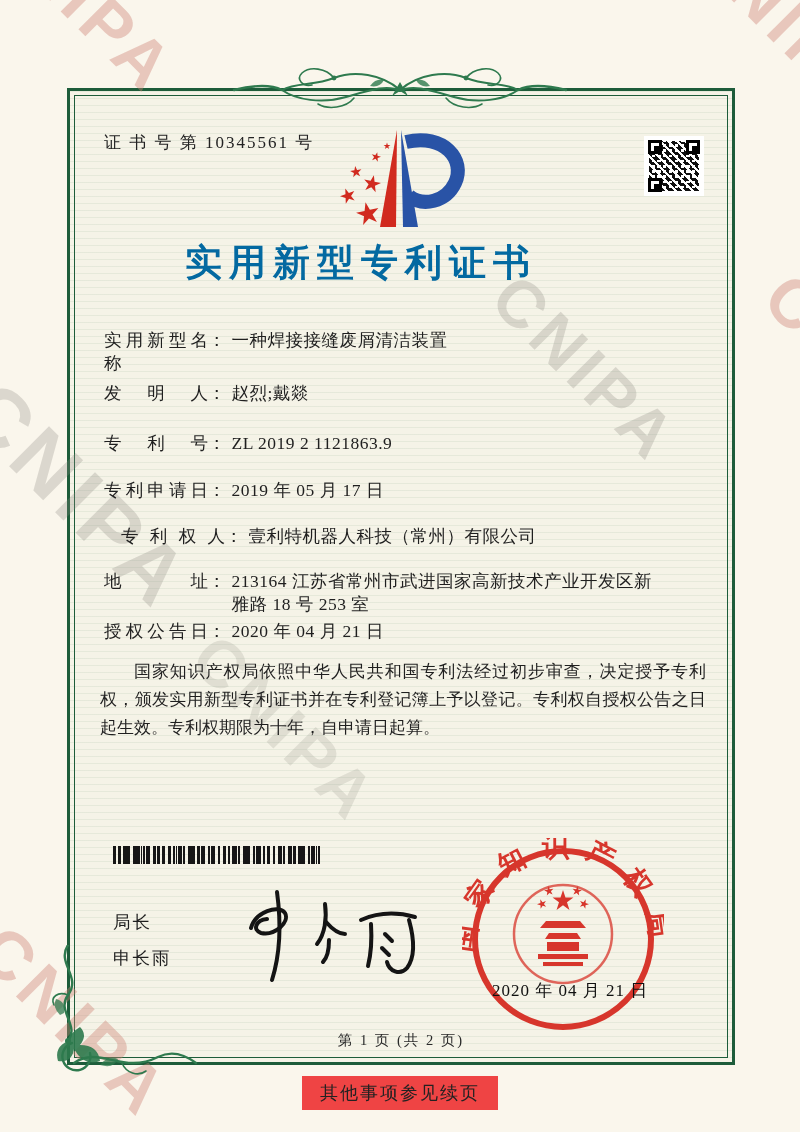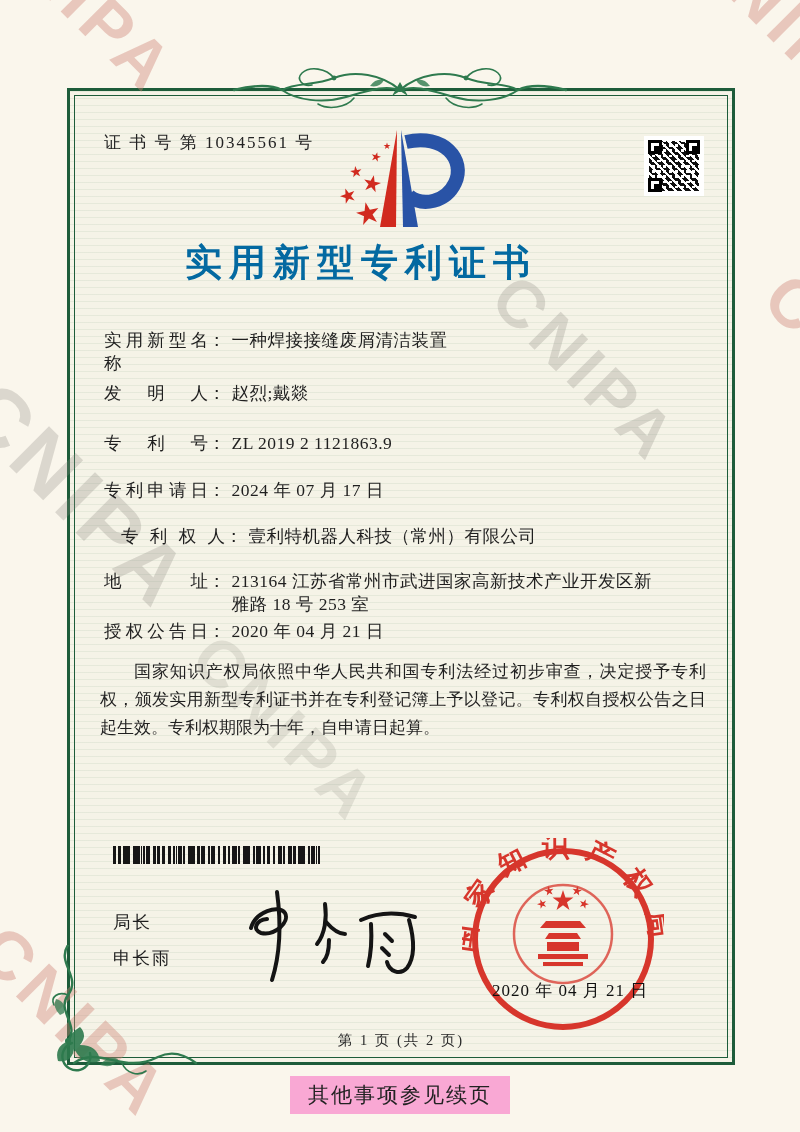--- a/index.html
+++ b/index.html
@@ -83,21 +83,21 @@
   .signature { left:225px; top:882px; z-index:2; }
 
   .seal { left:462px; top:838px; z-index:3; opacity:0.93; }
   .seal-date {
     left:492px; top:979px; z-index:4; font-size:17px; letter-spacing:1px; color:#101010; white-space:nowrap;
   }
 
   .page-info { left:67px; top:1031px; width:668px; text-align:center; font-size:14.5px; color:#2a2a2a; letter-spacing:2px; }
   .continuation {
     left:400px; top:1076px; transform:translateX(-50%);
-    background:#f9a8d4; padding:5px 18px; font-size:21px; letter-spacing:2px; color:#222;
+    background:#ef4444; padding:5px 18px; font-size:18px; letter-spacing:2px; color:#222;
     z-index:2; white-space:nowrap;
   }
 
   .ornament { z-index:2; pointer-events:none; }
 </style>
 </head>
 <body>
 
 <div class="wm pink" style="left:-38px; top:-42px;">CNIPA</div>
 <div class="wm pink" style="left:668px; top:-18px;">CNIPA</div>
@@ -179,21 +179,21 @@
 <div class="frow content" style="top:329px;">
   <span class="flabel">实用新型名称</span><span class="fcolon">：</span><span class="fvalue">一种焊接接缝废屑清洁装置</span>
 </div>
 <div class="frow content" style="top:382px;">
   <span class="flabel">发明人</span><span class="fcolon">：</span><span class="fvalue">赵烈;戴燚</span>
 </div>
 <div class="frow content" style="top:432px;">
   <span class="flabel">专利号</span><span class="fcolon">：</span><span class="fvalue">ZL 2019 2 1121863.9</span>
 </div>
 <div class="frow content" style="top:479px;">
-  <span class="flabel">专利申请日</span><span class="fcolon">：</span><span class="fvalue">2024 年 07 月 17 日</span>
+  <span class="flabel">专利申请日</span><span class="fcolon">：</span><span class="fvalue">2019 年 05 月 17 日</span>
 </div>
 <div class="frow content" style="top:525px;margin-left:17px;">
   <span class="flabel">专利权人</span><span class="fcolon">：</span><span class="fvalue">壹利特机器人科技（常州）有限公司</span>
 </div>
 <div class="frow content" style="top:570px;">
   <span class="flabel">地址</span><span class="fcolon">：</span><span class="fvalue addr">213164 江苏省常州市武进国家高新技术产业开发区新雅路 18 号 253 室</span>
 </div>
 <div class="frow content" style="top:620px;">
   <span class="flabel">授权公告日</span><span class="fcolon">：</span><span class="fvalue">2020 年 04 月 21 日</span>
 </div>

